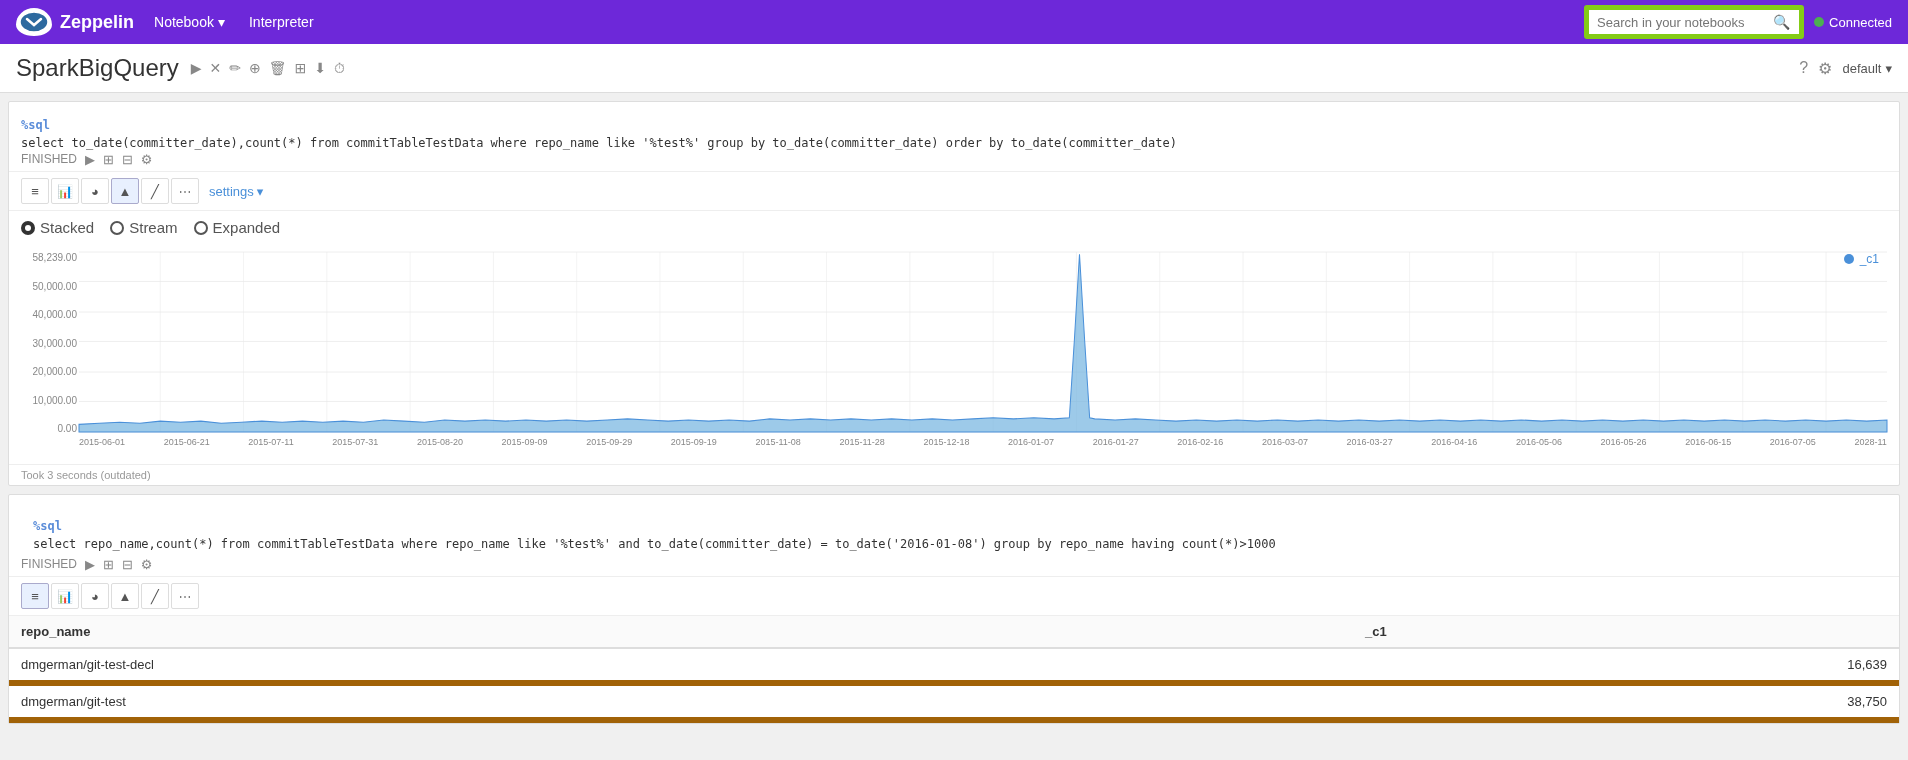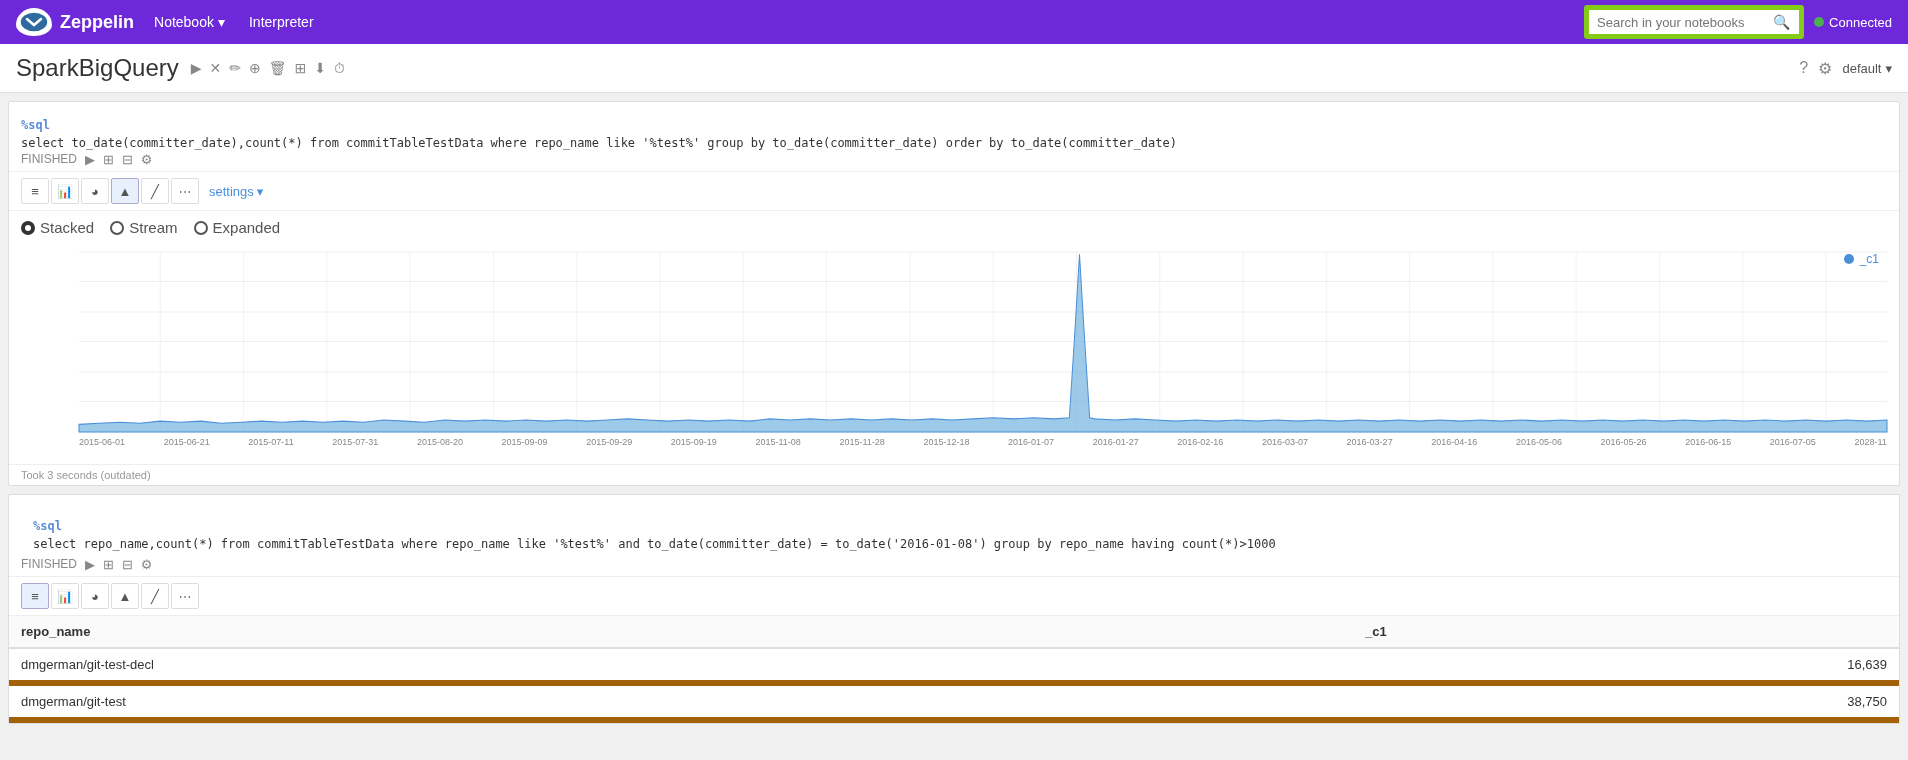--- a/index.html
+++ b/index.html
@@ -411,20 +411,29 @@
     </label>
     <label class="radio-option">
       <div class="radio-circle"></div>
       <span>Expanded</span>
     </label>
   </div>
   <div class="chart-area">
     <div class="chart-legend">
       <div class="legend-dot"></div>
       <span>_c1</span>
+    </div>
+    <div class="y-axis">
+      <span>58,239.00</span>
+      <span>50,000.00</span>
+      <span>40,000.00</span>
+      <span>30,000.00</span>
+      <span>20,000.00</span>
+      <span>10,000.00</span>
+      <span>0.00</span>
     </div>
     <svg style="width:100%;height:180px;overflow:visible;" viewBox="0 0 1780 165" preserveAspectRatio="none">
 
       <line x1="0" y1="0" x2="1780" y2="0" stroke="#e0e0e0" stroke-width="0.5"></line>
       <line x1="0" y1="27" x2="1780" y2="27" stroke="#e0e0e0" stroke-width="0.5"></line>
       <line x1="0" y1="55" x2="1780" y2="55" stroke="#e0e0e0" stroke-width="0.5"></line>
       <line x1="0" y1="82" x2="1780" y2="82" stroke="#e0e0e0" stroke-width="0.5"></line>
       <line x1="0" y1="110" x2="1780" y2="110" stroke="#e0e0e0" stroke-width="0.5"></line>
       <line x1="0" y1="137" x2="1780" y2="137" stroke="#e0e0e0" stroke-width="0.5"></line>
       <line x1="0" y1="165" x2="1780" y2="165" stroke="#e0e0e0" stroke-width="0.5"></line>

